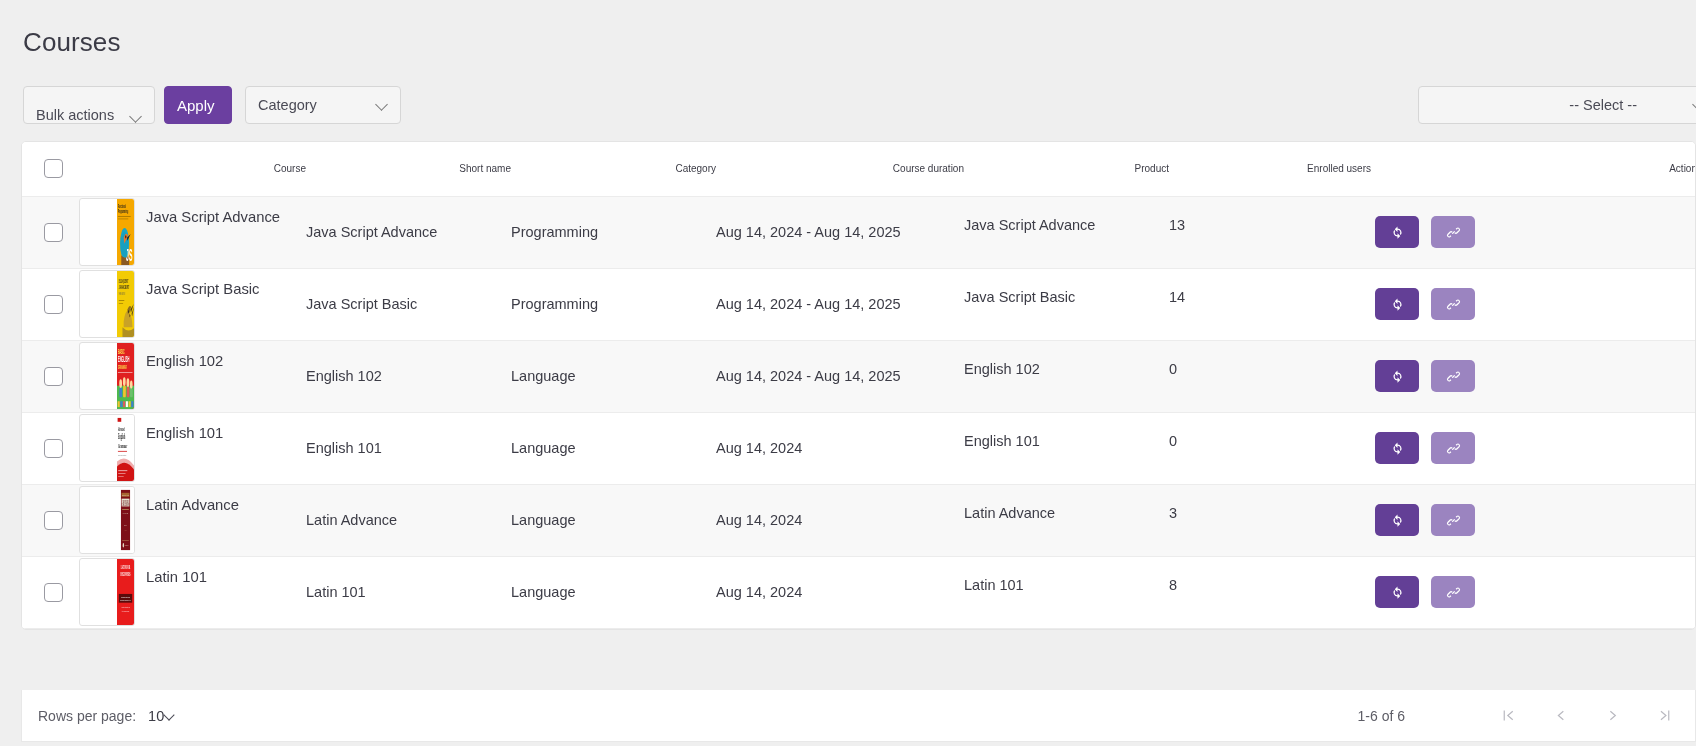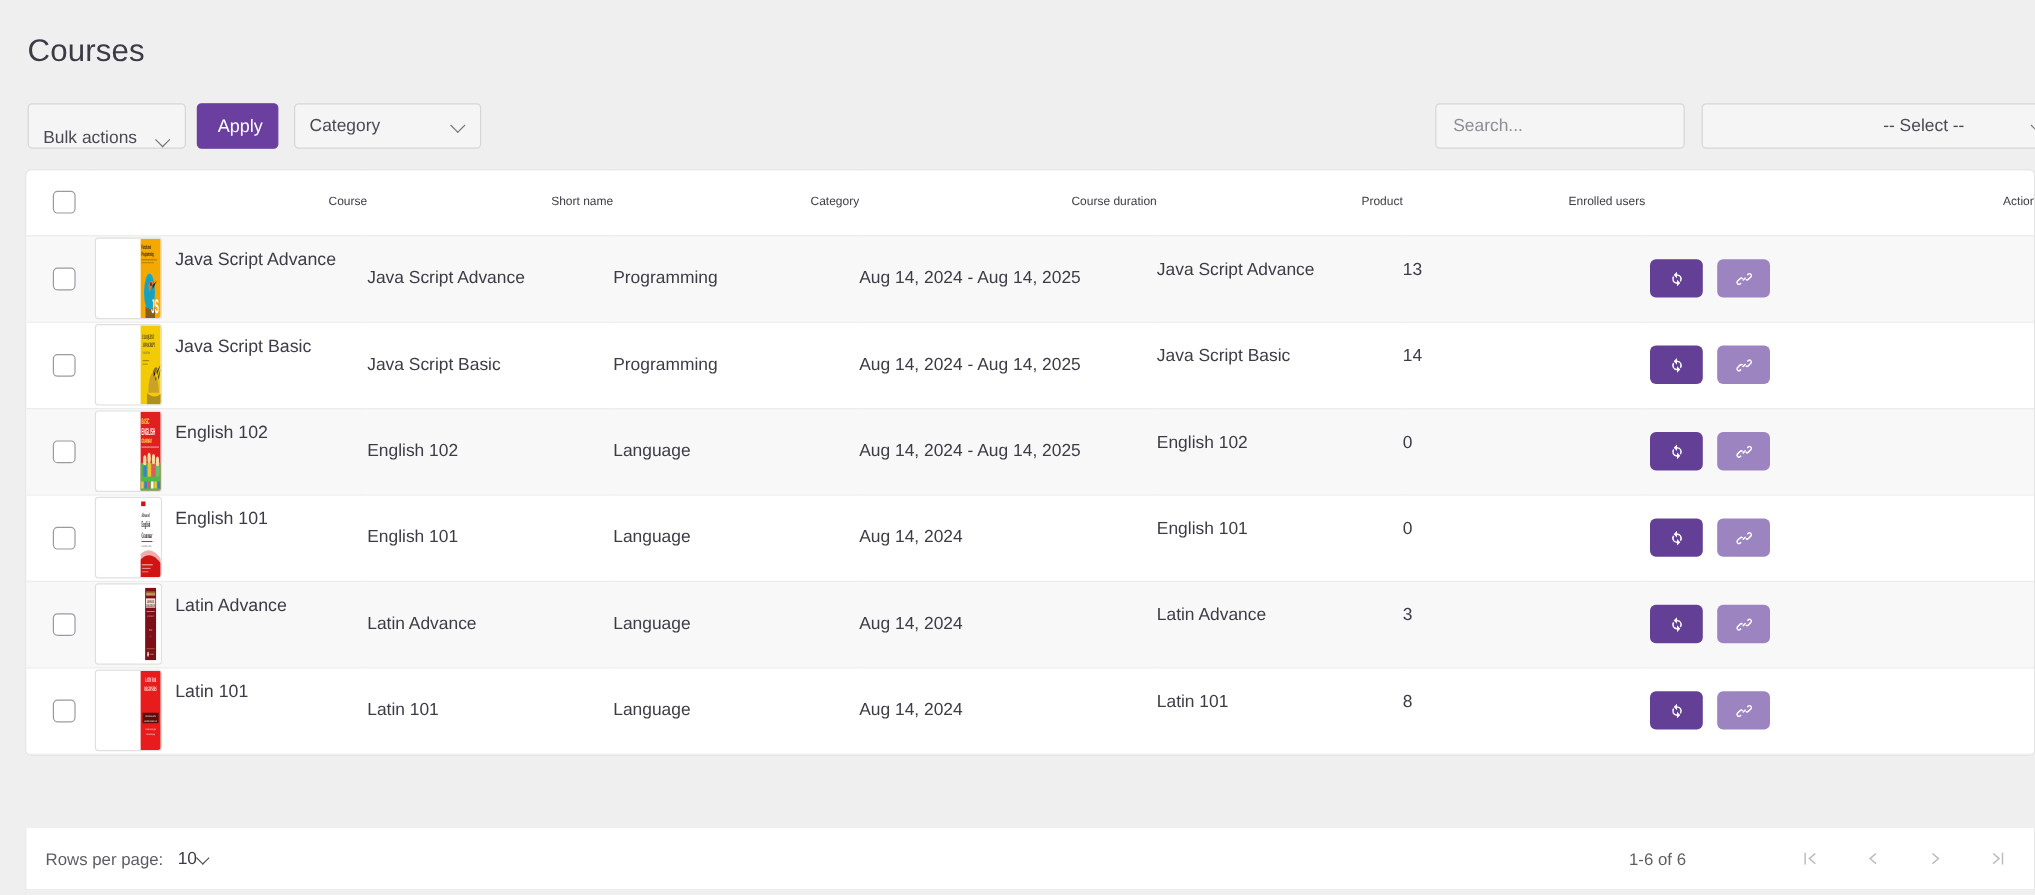--- a/index.html
+++ b/index.html
@@ -75,21 +75,21 @@
     border-bottom: 1.6px solid #777;
     transform: rotate(45deg);
   }
 
   #bulk-actions { left: 23px; width: 132px; align-items: flex-end; }
   #apply-btn {
     left: 164px; width: 68px; height: 38px;
     background: #6b3fa0;
     border: 1px solid #6b3fa0;
     color: #fff;
-    justify-content: flex-end;
+    justify-content: flex-start;
     font-size: 15px;
     cursor: pointer;
     border-radius: 4px;
   }
   #category-select { left: 245px; width: 156px; }
   #search-input {
     left: 1196px; width: 208px;
     background: #f5f5f5;
   }
   #search-input input {
@@ -297,23 +297,20 @@
 
     <div class="ctl" id="apply-btn">
       <span>Apply</span>
     </div>
 
     <div class="ctl select" id="category-select">
       <span>Category</span>
       <span class="chev"></span>
     </div>
 
-    <div class="ctl" id="search-input">
-      <input type="text" placeholder="Search..." style="">
-    </div>
 
     <div class="ctl select" id="status-select">
       <span class="lbl">-- Select --</span>
       <span class="chev"></span>
     </div>
 
   </div>
 
   <div class="card">
     <table class="grid">

